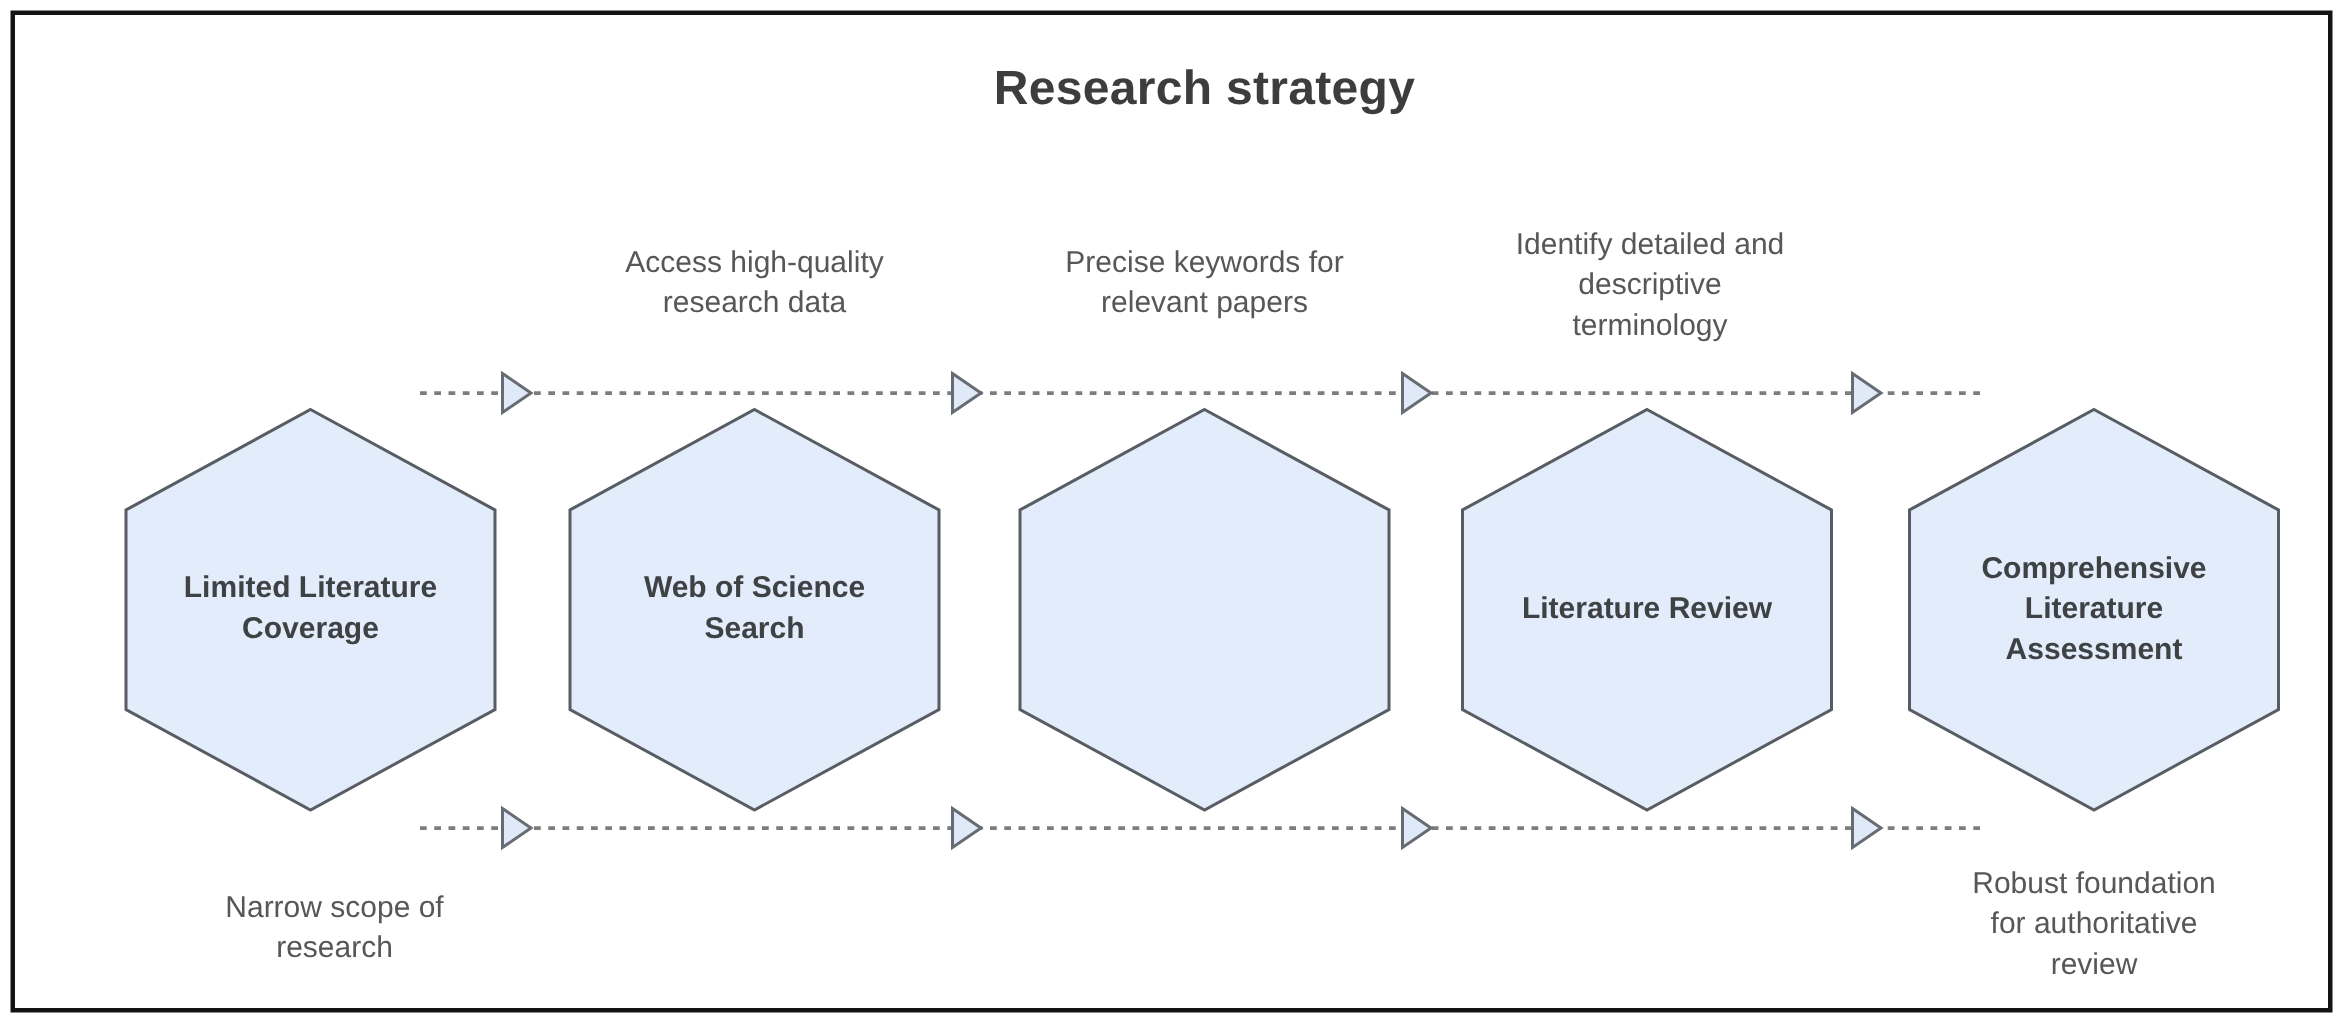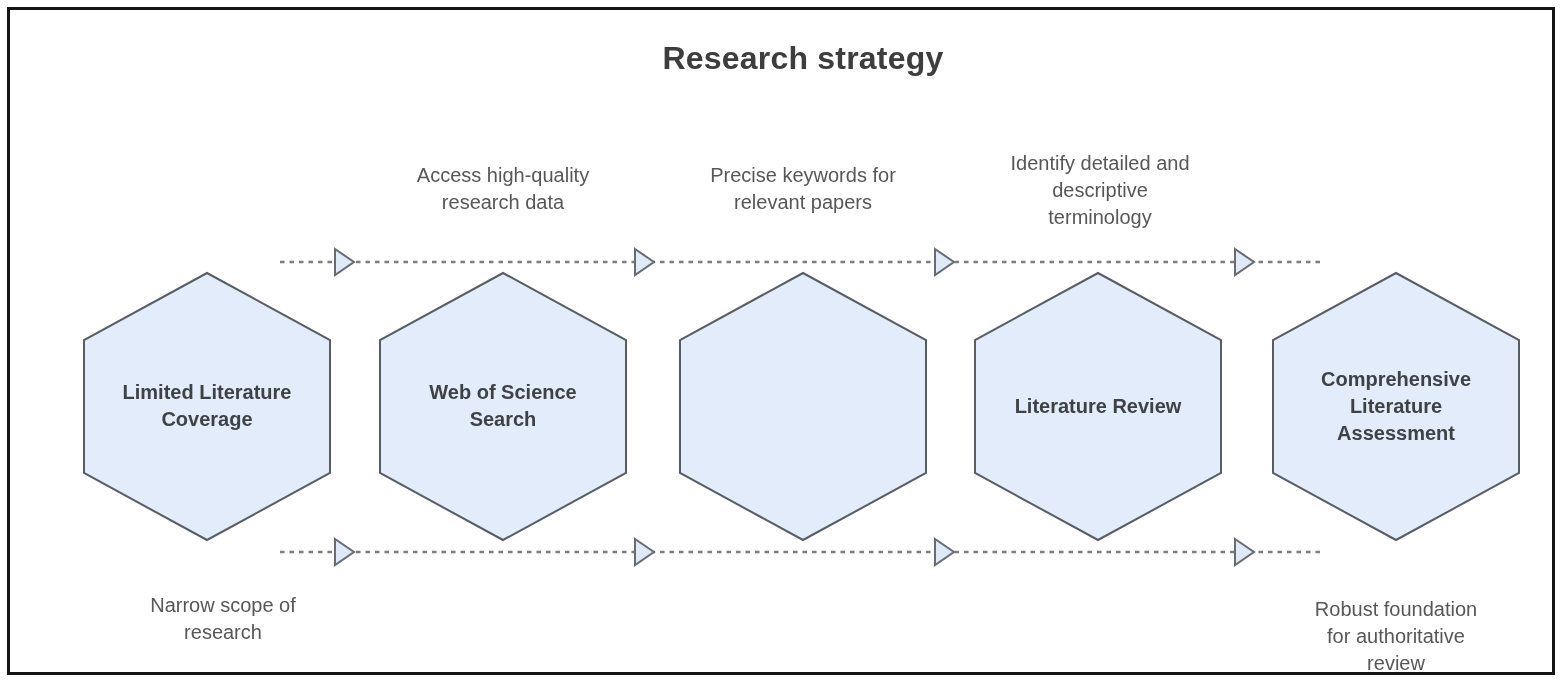--- a/index.html
+++ b/index.html
@@ -67,21 +67,21 @@
     text-align: center;
     font-size: 20px;
     line-height: 27px;
     color: #575757;
     white-space: pre-line;
   }
   .caption.above-2 { left: 388px; top: 162px; }
   .caption.above-3 { left: 688px; top: 162px; }
   .caption.above-4 { left: 985px; top: 150px; text-align: center; }
   .caption.below-1 { left: 108px; top: 592px; }
-  .caption.below-5 { left: 1281px; top: 596px; }
+  .caption.below-5 { left: 1281px; top: 576px; }
 </style>
 </head>
 <body>
 
 <div class="stage">
 
   <div class="frame"></div>
 
   <h1 class="title">Research strategy</h1>
 

